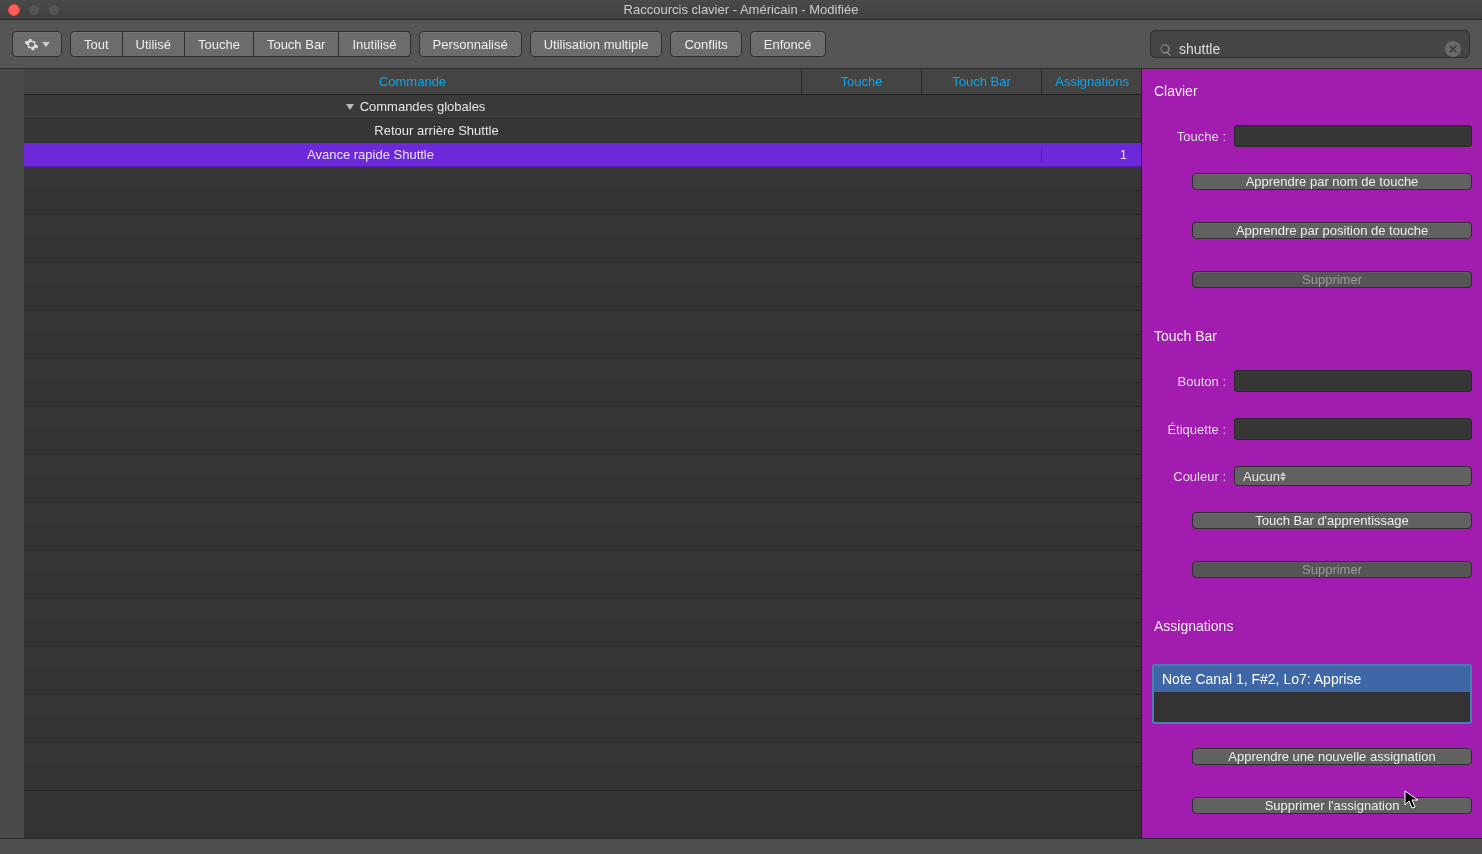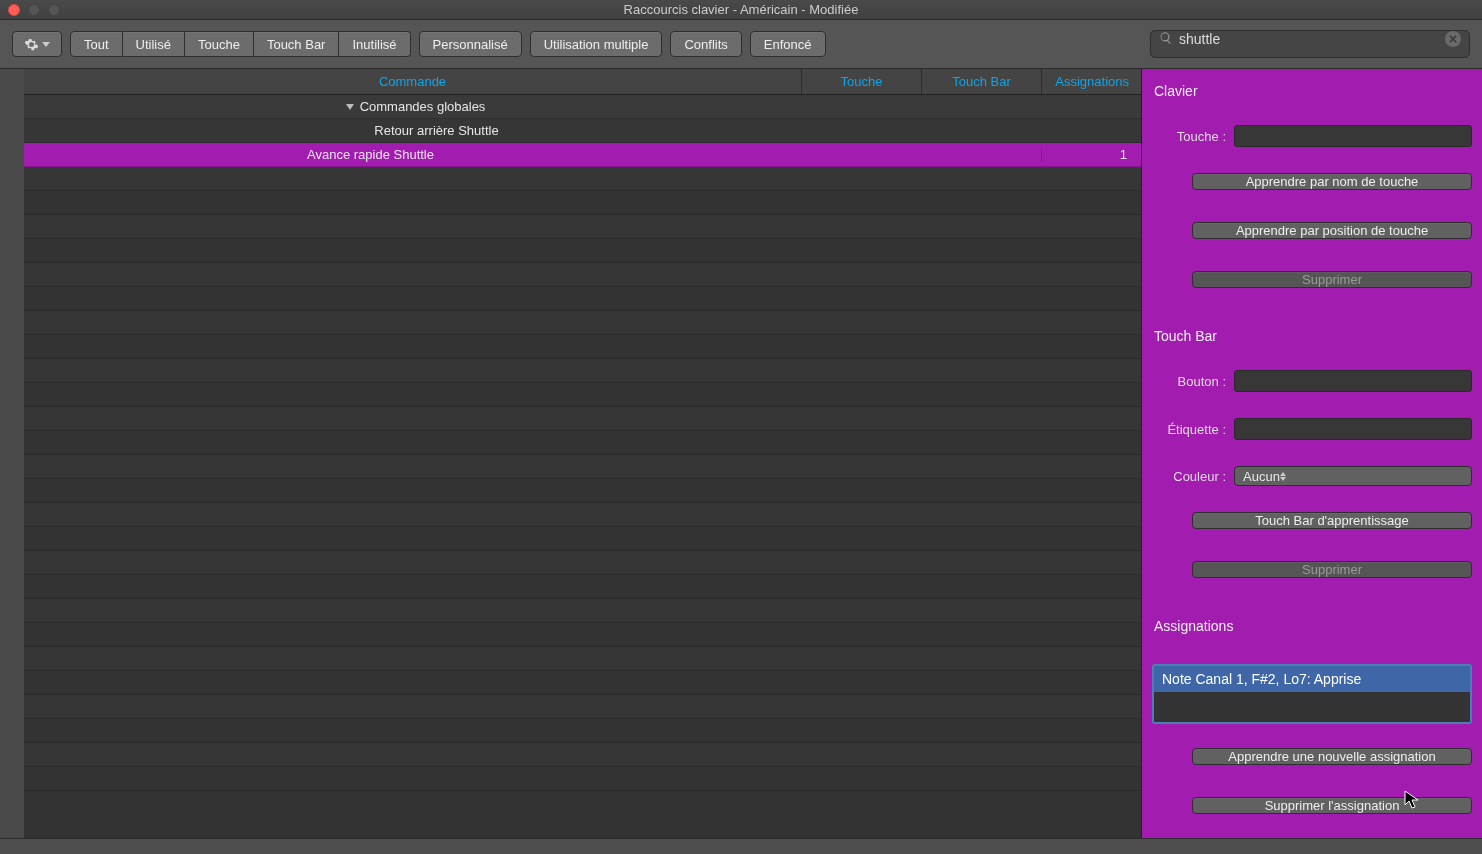--- a/index.html
+++ b/index.html
@@ -15,40 +15,40 @@
   .toolbar { background:#555; padding:10px 12px; display:flex; align-items:center; gap:8px; border-bottom:1px solid #2a2a2a; }
   .gear-btn { width:50px; height:26px; background:#6c6c6c; border:1px solid #2f2f2f; border-radius:4px; display:flex; align-items:center; justify-content:center; gap:3px; box-shadow:0 1px 0 rgba(255,255,255,0.05) inset; }
   .gear-btn svg { width:15px; height:15px; fill:#ddd; }
   .chev { width:0; height:0; border-left:4px solid transparent; border-right:4px solid transparent; border-top:5px solid #ccc; }
   .seg { display:flex; gap:0; }
   .seg .fbtn { background:#6c6c6c; color:#eee; height:26px; padding:0 13px; border:1px solid #2f2f2f; display:flex; align-items:center; font-size:13px; box-shadow:0 1px 0 rgba(255,255,255,0.06) inset; }
   .seg .fbtn:first-child { border-radius:4px 0 0 4px; }
   .seg .fbtn:last-child { border-radius:0 4px 4px 0; }
   .seg .fbtn + .fbtn { border-left:none; }
   .solo { border-radius:4px !important; }
-  .search { margin-left:auto; width:320px; height:28px; background:#454545; border:1px solid #2f2f2f; border-radius:5px; display:flex; align-items:flex-start; padding:0 8px; gap:6px; }
+  .search { margin-left:auto; width:320px; height:28px; background:#454545; border:1px solid #2f2f2f; border-radius:5px; display:flex; align-items:flex-end; padding:0 8px; gap:6px; }
   .search svg { width:14px; height:14px; fill:#999; flex-shrink:0; }
   .search-text { flex:1; color:#ddd; font-size:14px; }
   .clear-btn { width:16px; height:16px; border-radius:50%; background:#6a6a6a; display:flex; align-items:center; justify-content:center; flex-shrink:0; }
   .clear-btn svg { width:8px; height:8px; fill:#3a3a3a; stroke:#3a3a3a; stroke-width:2; }
 
   .main { display:flex; height:calc(100% - 20px - 47px - 18px); }
   .table-area { flex:1; background:#333; display:flex; flex-direction:column; border-right:1px solid #222; margin:0 0 0 24px;}
   .thead { display:flex; background:#444; color:#0ea5e9; font-size:13px; border-bottom:1px solid #222;justify-content:space-between; }
   .th { padding:5px 8px; }
   .th.cmd { flex:1; text-align:center; }
   .th.key { width:120px; text-align:center; border-left:1px solid #2b2b2b; }
   .th.tb  { width:120px; text-align:center; border-left:1px solid #2b2b2b; }
   .th.asg { width:100px; text-align:right; border-left:1px solid #2b2b2b; padding-right:12px; }
   .tbody { flex:1; overflow:auto; }
   .row { display:flex; height:24px; align-items:center; border-bottom:1px solid rgba(0,0,0,0.18); }
   .row:nth-child(even){ background:#363636; }
   .row:nth-child(odd){ background:#333333; }
   .row.group { background:#3a3a3a; }
-  .row.sel { background:#a21caf;gap:44px; }
+  .row.sel { background:#6d28d9;gap:44px; }
   .cell { padding:0 8px; }
   .cell.cmd { flex:1; display:flex; align-items:center; gap:6px;justify-content:center; }
   .cell.key { width:120px; border-left:1px solid rgba(0,0,0,0.15); }
   .cell.tb  { width:120px; border-left:1px solid rgba(0,0,0,0.15); }
   .cell.asg { width:100px; text-align:right; padding-right:14px; border-left:1px solid rgba(0,0,0,0.15); }
   .disclosure { width:0; height:0; border-left:4px solid transparent; border-right:4px solid transparent; border-top:6px solid #bbb; margin-left:6px; }
   .indent1 { padding-left:48px; }
 
   .side { width:340px; background:#a21caf; padding:12px 10px 12px 10px; display:flex; flex-direction:column; gap:20px; overflow:auto; }
   .sect-title { color:#eee; font-size:14px; margin:2px 0 6px 2px; }

